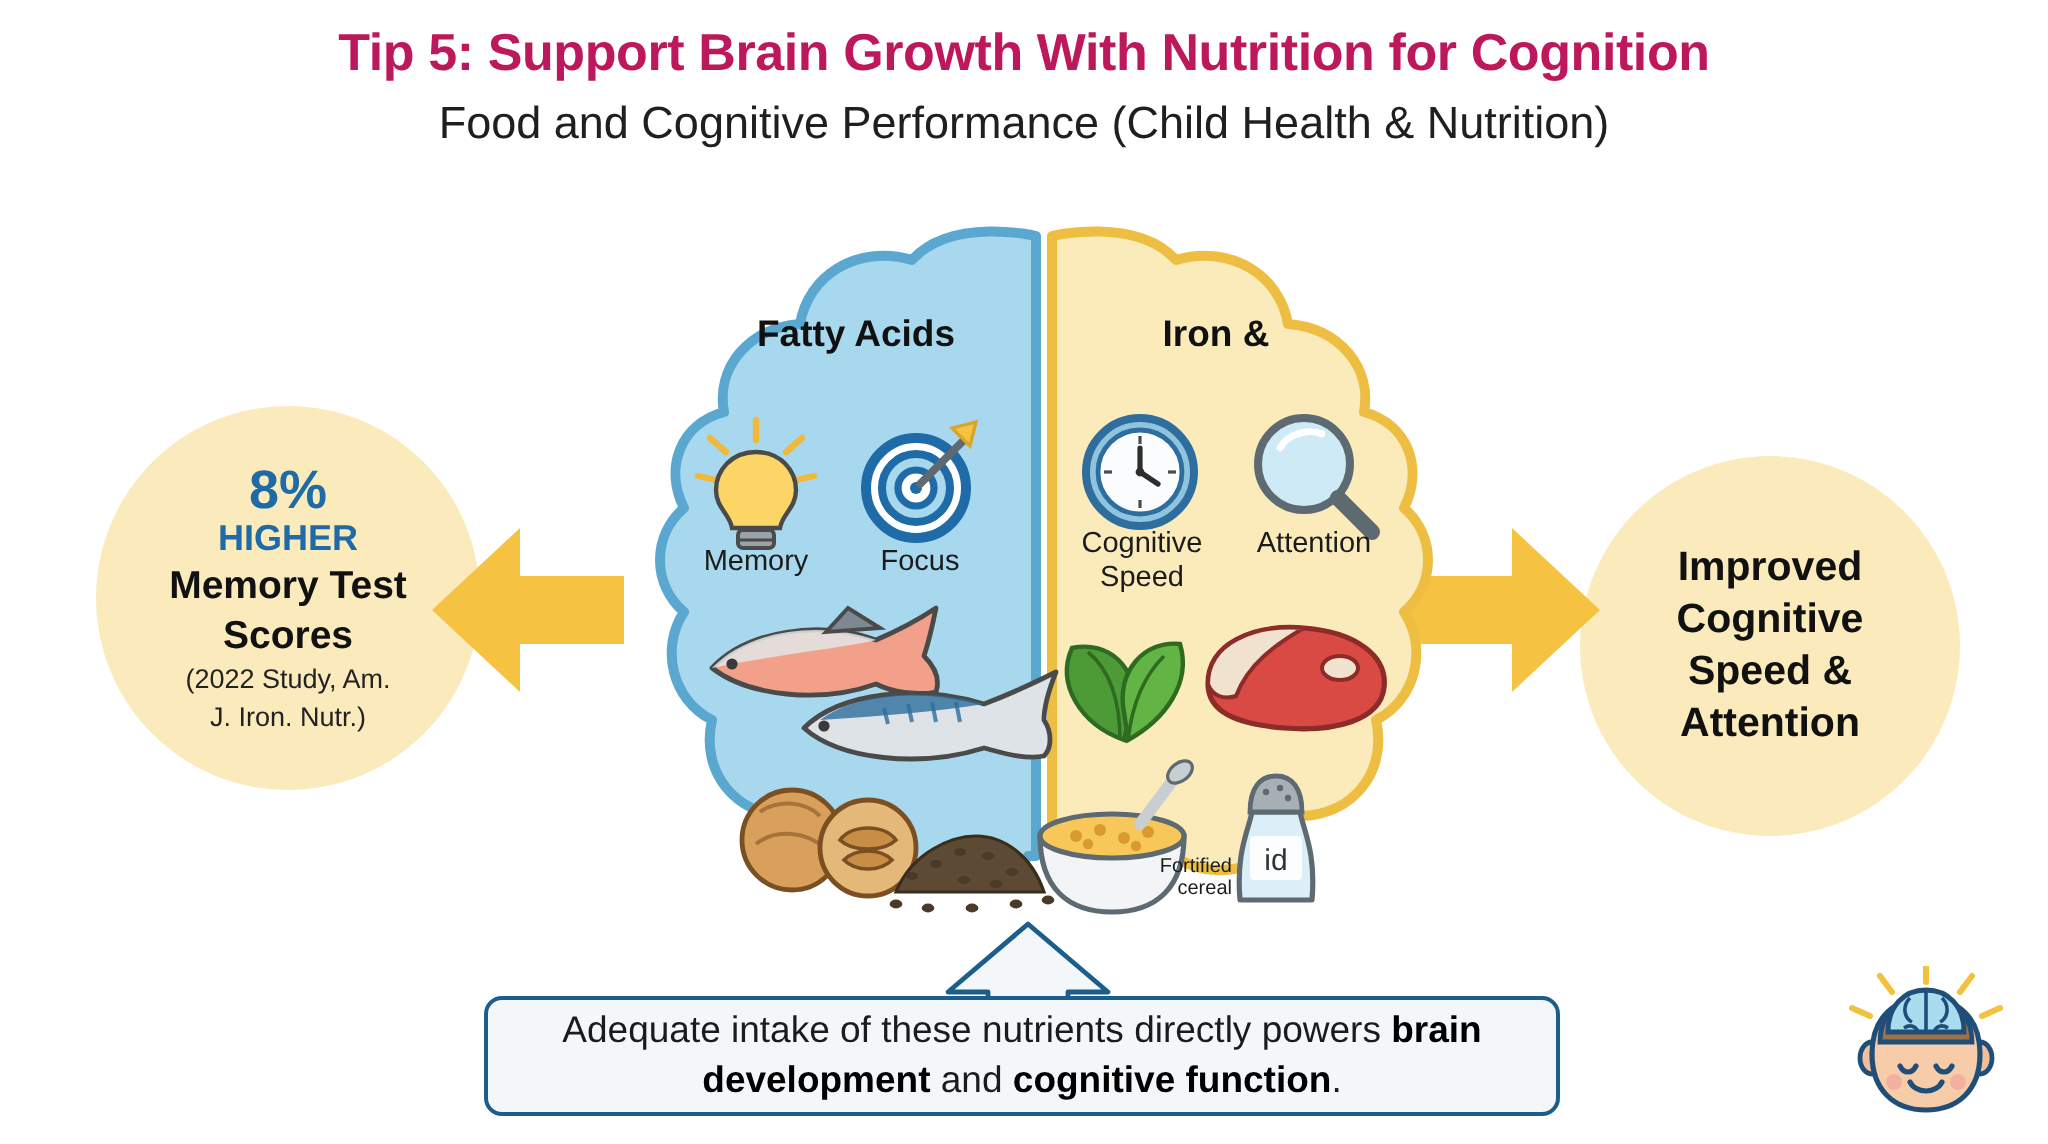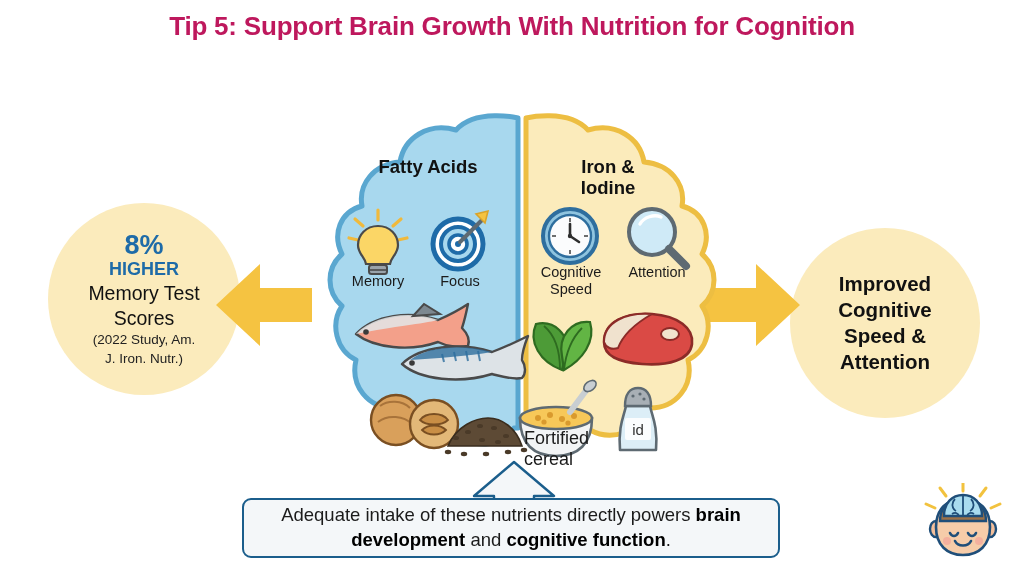--- a/index.html
+++ b/index.html
@@ -73,21 +73,21 @@
   }
   .stat-word {
     font-size: 18px;
     font-weight: bold;
     color: #1E6BA8;
     line-height: 1.1;
     margin-top: 1px;
   }
   .stat-label {
     font-size: 19.5px;
-    font-weight: normal;
+    font-weight: bold;
     color: #111;
     line-height: 1.12;
     margin-top: 3px;
   }
   .stat-source {
     font-size: 13.5px;
     font-weight: normal;
     color: #222;
     line-height: 1.18;
     margin-top: 3px;
@@ -125,21 +125,21 @@
     text-align: center;
     font-size: 14.5px;
     color: #1b1b1b;
     line-height: 1.14;
   }
   .cap-memory    { left: 332px; top: 273px; width: 92px; }
   .cap-focus     { left: 420px; top: 273px; width: 80px; }
   .cap-cogspeed  { left: 522px; top: 264px; width: 98px; }
   .cap-attention { left: 612px; top: 264px; width: 90px; }
   .cap-cereal    { left: 524px; top: 428px; width: 92px;
-                   font-size: 18px; text-align: left; }
+                   font-size: 10px; text-align: right; }
 
   
   .caption-box {
     position: absolute;
     left: 242px;
     top: 498px;
     width: 538px;
     height: 60px;
     box-sizing: border-box;
     border: 2.2px solid #1B5E8C;
@@ -164,20 +164,21 @@
   }
 
   
   .mascot { position: absolute; left: 922px; top: 483px; }
 </style>
 </head>
 <body>
 
 <div class="header">
   <div class="title">Tip 5: Support Brain Growth With Nutrition for Cognition</div>
+  <div class="subtitle">Food and Cognitive Performance (Child Health &amp; Nutrition)</div>
 </div>
 
 <div class="circle circle-left">
   <div class="stat-num">8%</div>
   <div class="stat-word">HIGHER</div>
   <div class="stat-label">Memory Test</div>
   <div class="stat-label">Scores</div>
   <div class="stat-source">(2022 Study, Am.</div>
   <div class="stat-source">J. Iron. Nutr.)</div>
 </div>
@@ -356,21 +357,20 @@
     <rect x="-13" y="4" width="26" height="22" rx="2" fill="#FBFDFE"></rect>
     <text x="0" y="21" text-anchor="middle" font-family="Liberation Sans, sans-serif" font-size="15" fill="#333">id</text>
   </g>
 </svg>
 
 <div class="lobe-label lbl-left">
   <div>Fatty Acids</div>
 </div>
 <div class="lobe-label lbl-right">
   <div>Iron &amp;</div>
-  <div>Iodine</div>
 </div>
 
 <div class="icon-cap cap-memory">Memory</div>
 <div class="icon-cap cap-focus">Focus</div>
 
 <div class="icon-cap cap-cogspeed">
   <div>Cognitive</div>
   <div>Speed</div>
 </div>
 <div class="icon-cap cap-attention">Attention</div>

